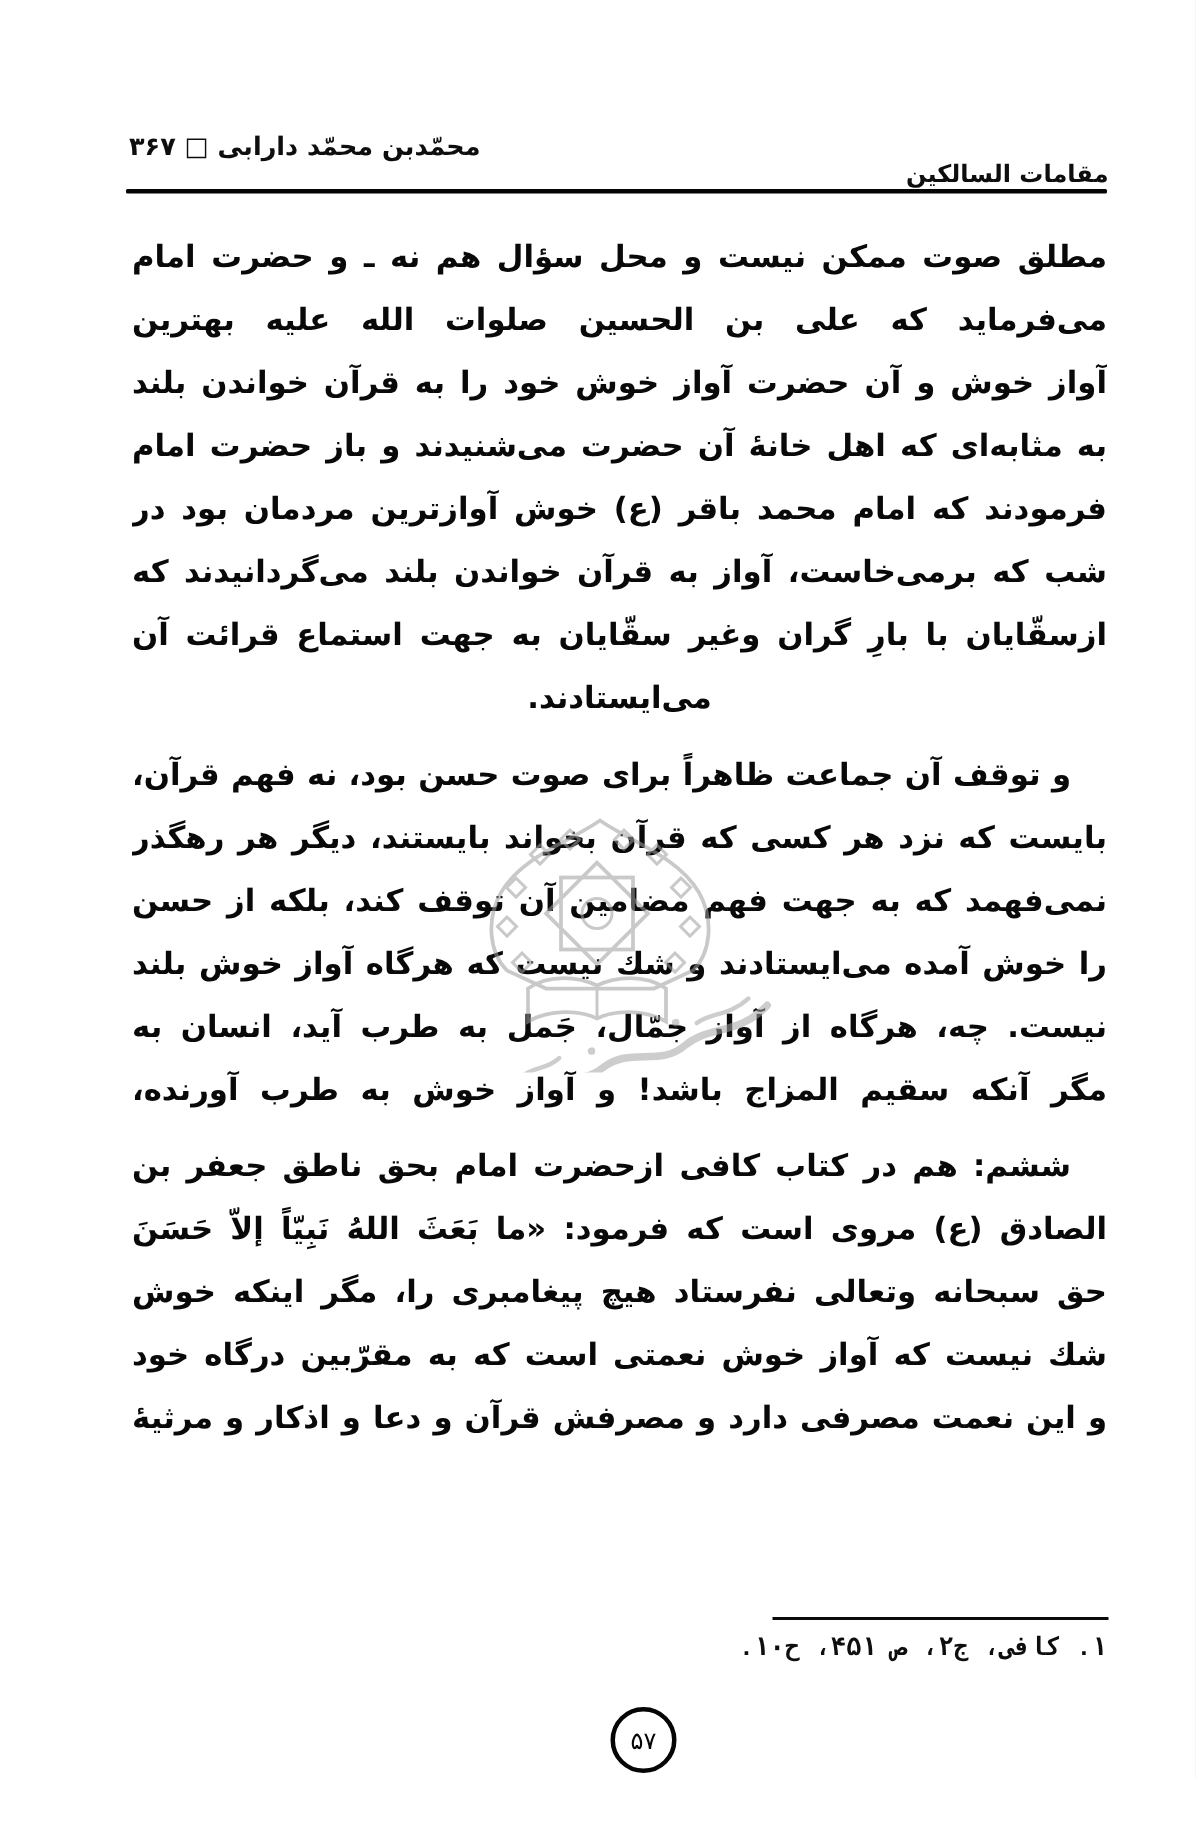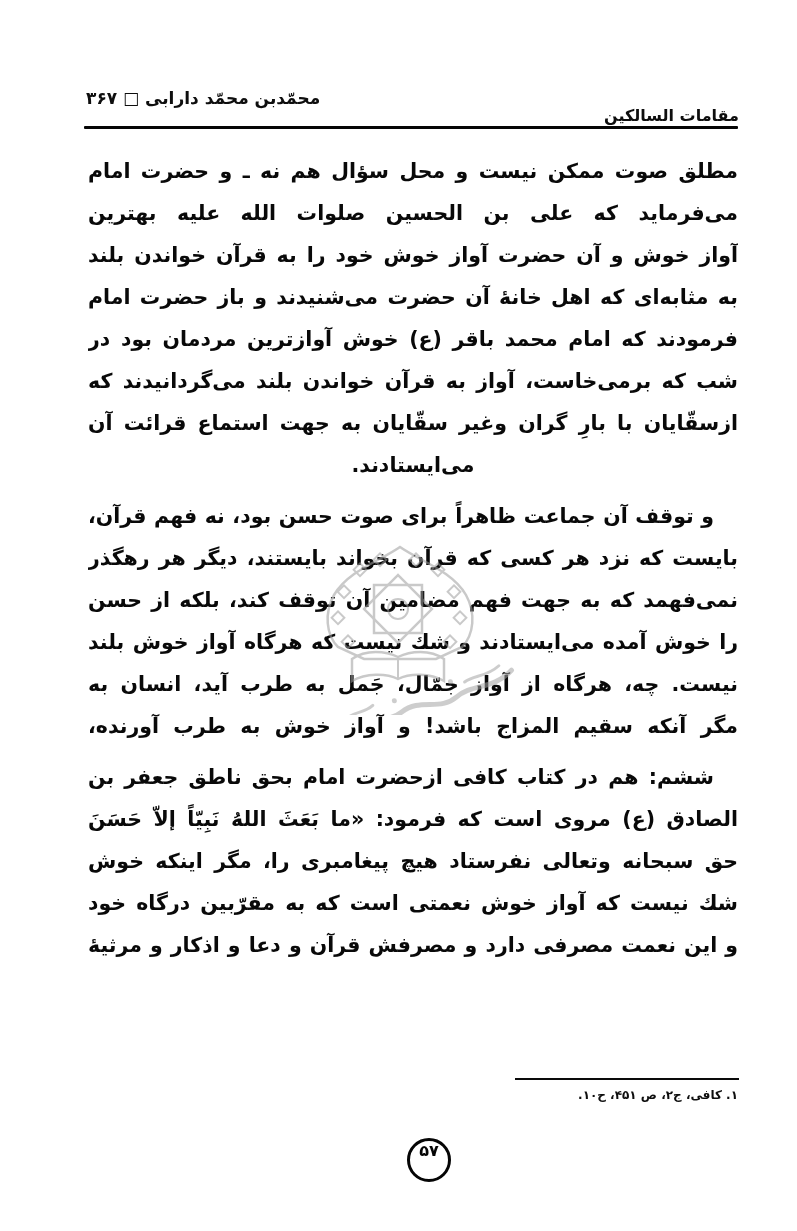--- a/index.html
+++ b/index.html
@@ -38,28 +38,28 @@
   .watermark{
     position:absolute;top:543px;left:252px;width:286px;height:172px;
     opacity:0.55;pointer-events:none;
   }
   
   .fn-rule{
     position:absolute;top:1078px;left:515px;width:224px;height:2px;background:#0a0a0a;
   }
   .fn-text{
     position:absolute;top:1088px;right:59px;direction:rtl;
-    font-size:12px;font-weight:700;color:#0e0e0e;
+    font-size:17px;font-weight:700;color:#0e0e0e;font-family:Liberation Mono, monospace;
   }
   
   .pagenum{
     position:absolute;top:1138px;left:407px;width:38px;height:38px;
     border:3px solid #050505;border-radius:50%;
-    display:flex;justify-content:center;
-    font-size:16px;font-weight:700;direction:rtl;color:#050505;
+    display:flex;align-items:center;justify-content:center;
+    font-size:16px;font-weight:400;direction:rtl;color:#050505;
   }
 </style>
 </head>
 <body>
 
 <div class="page">
 
   <div class="hdr-right">مقامات السالکین</div>
   <div class="hdr-left">محمّدبن محمّد دارابی □ ۳۶۷</div>
   <div class="hdr-rule"></div>

